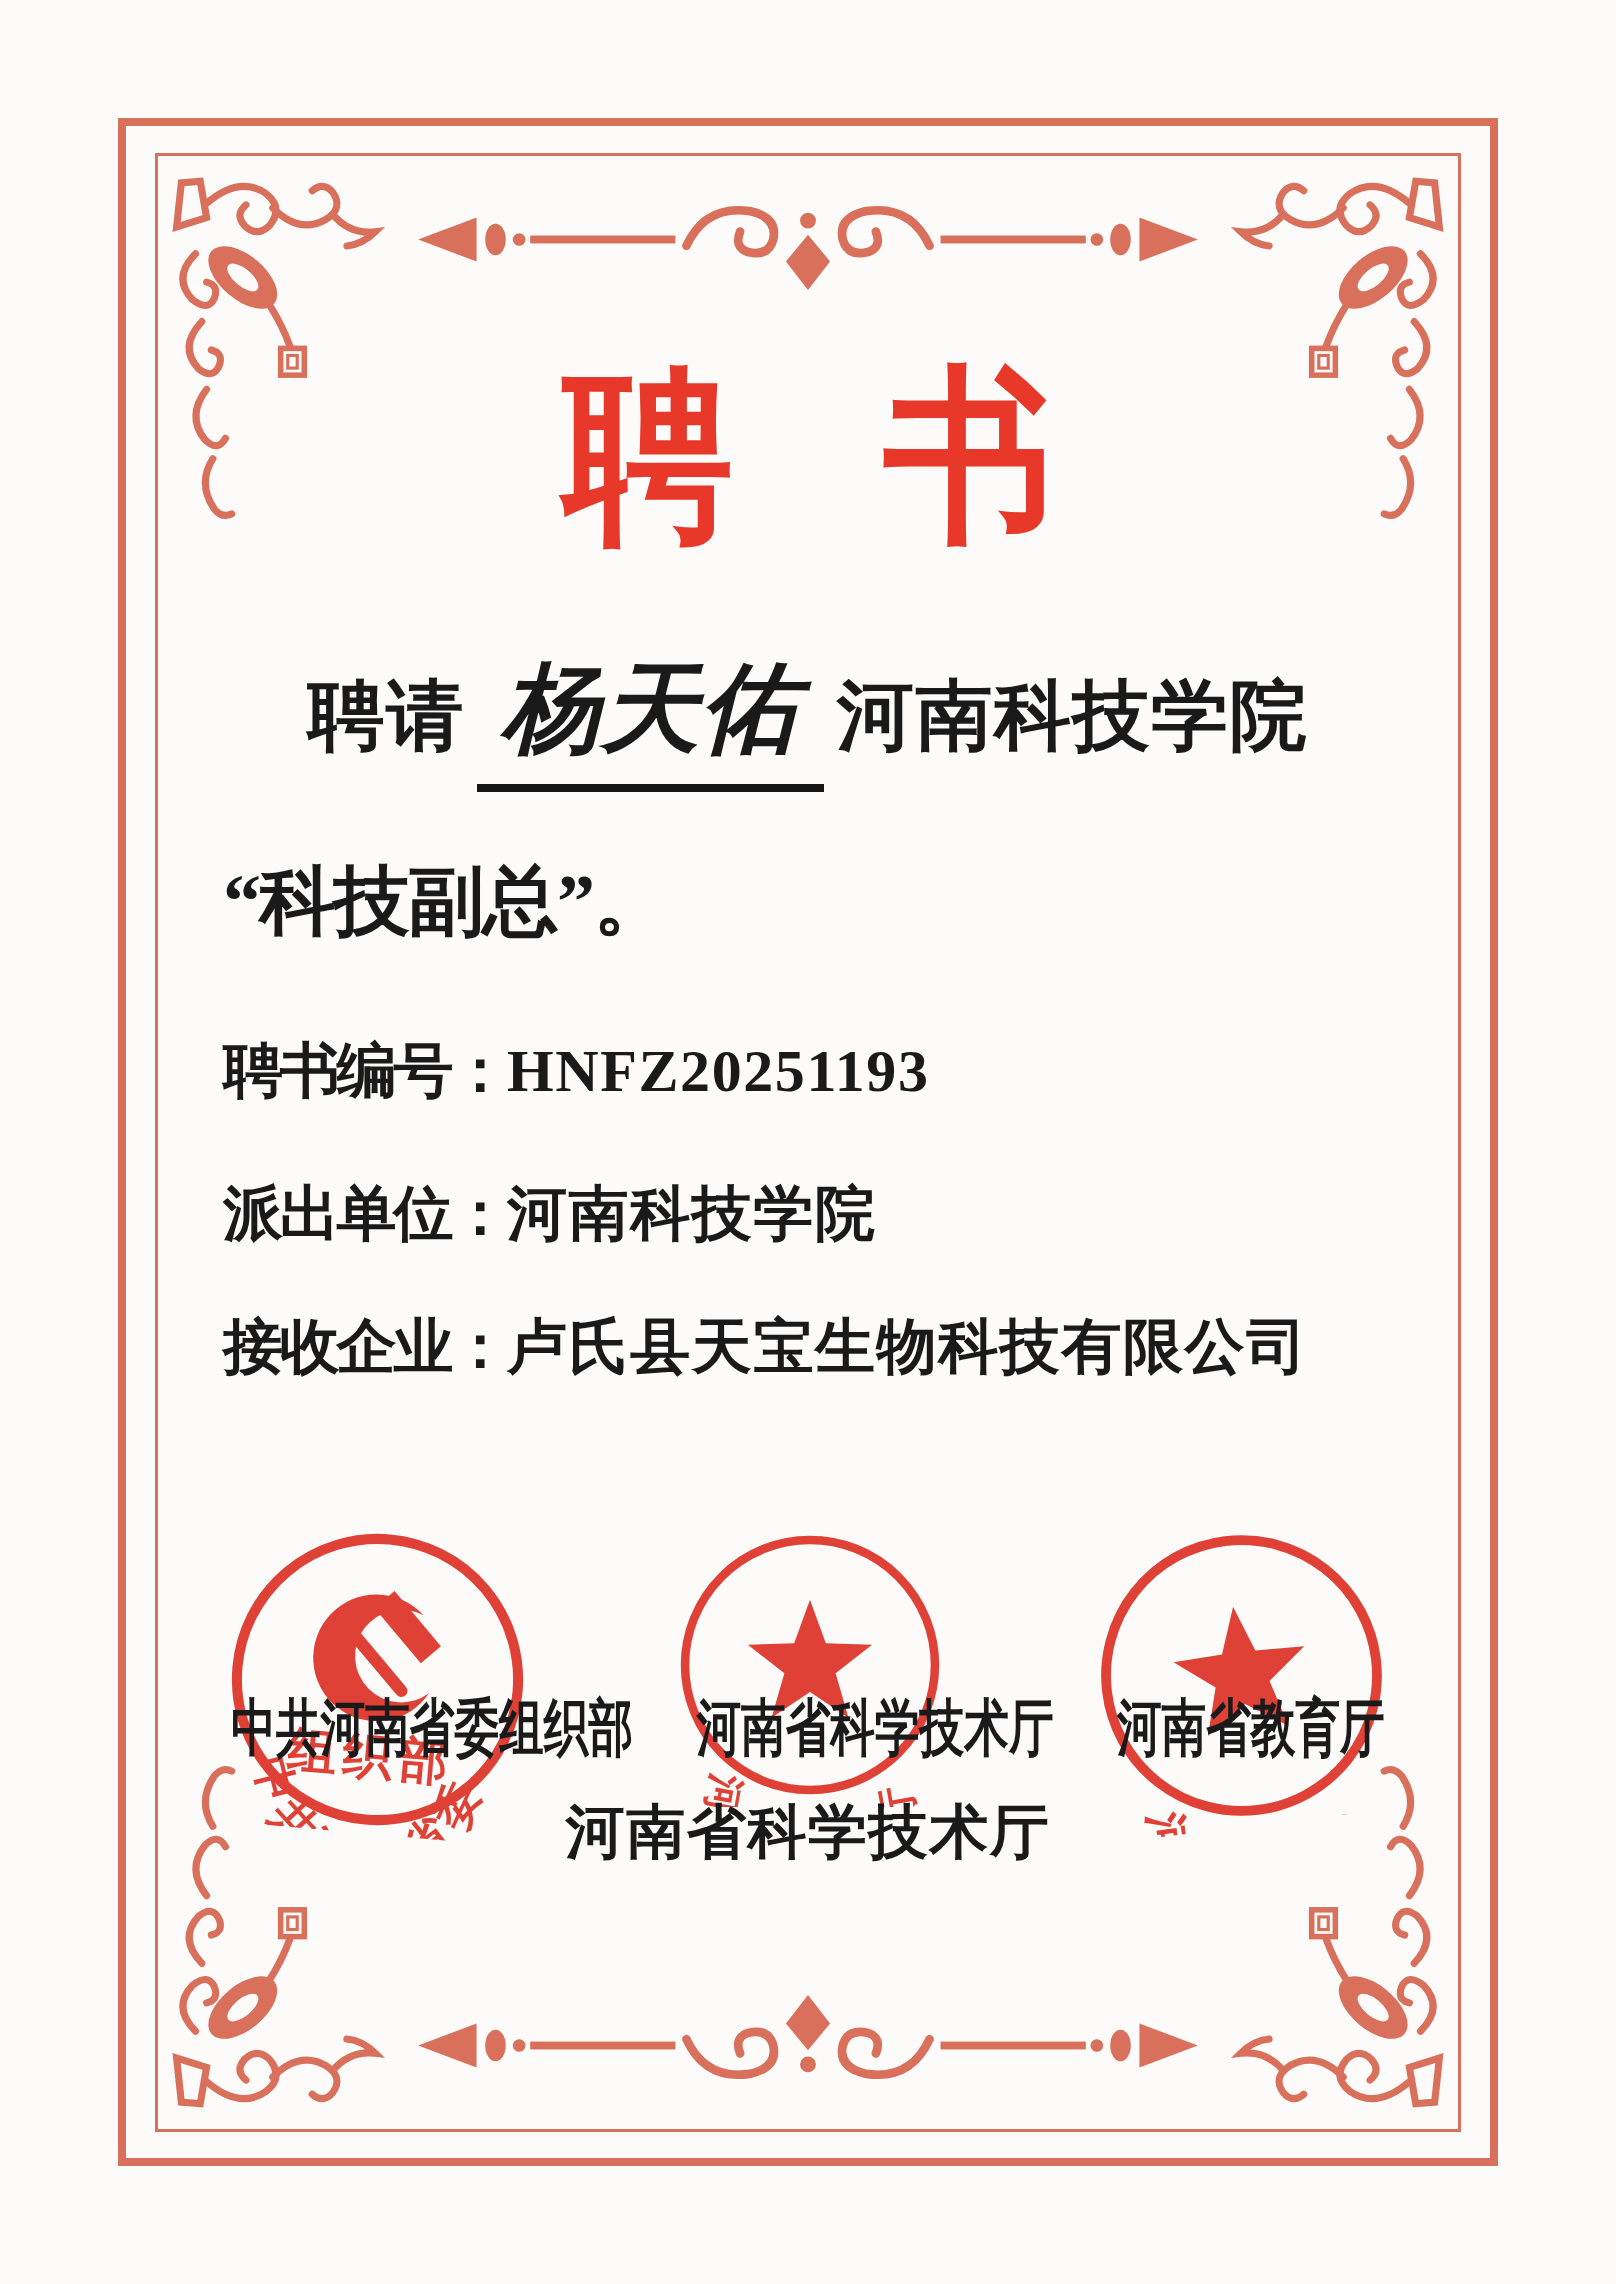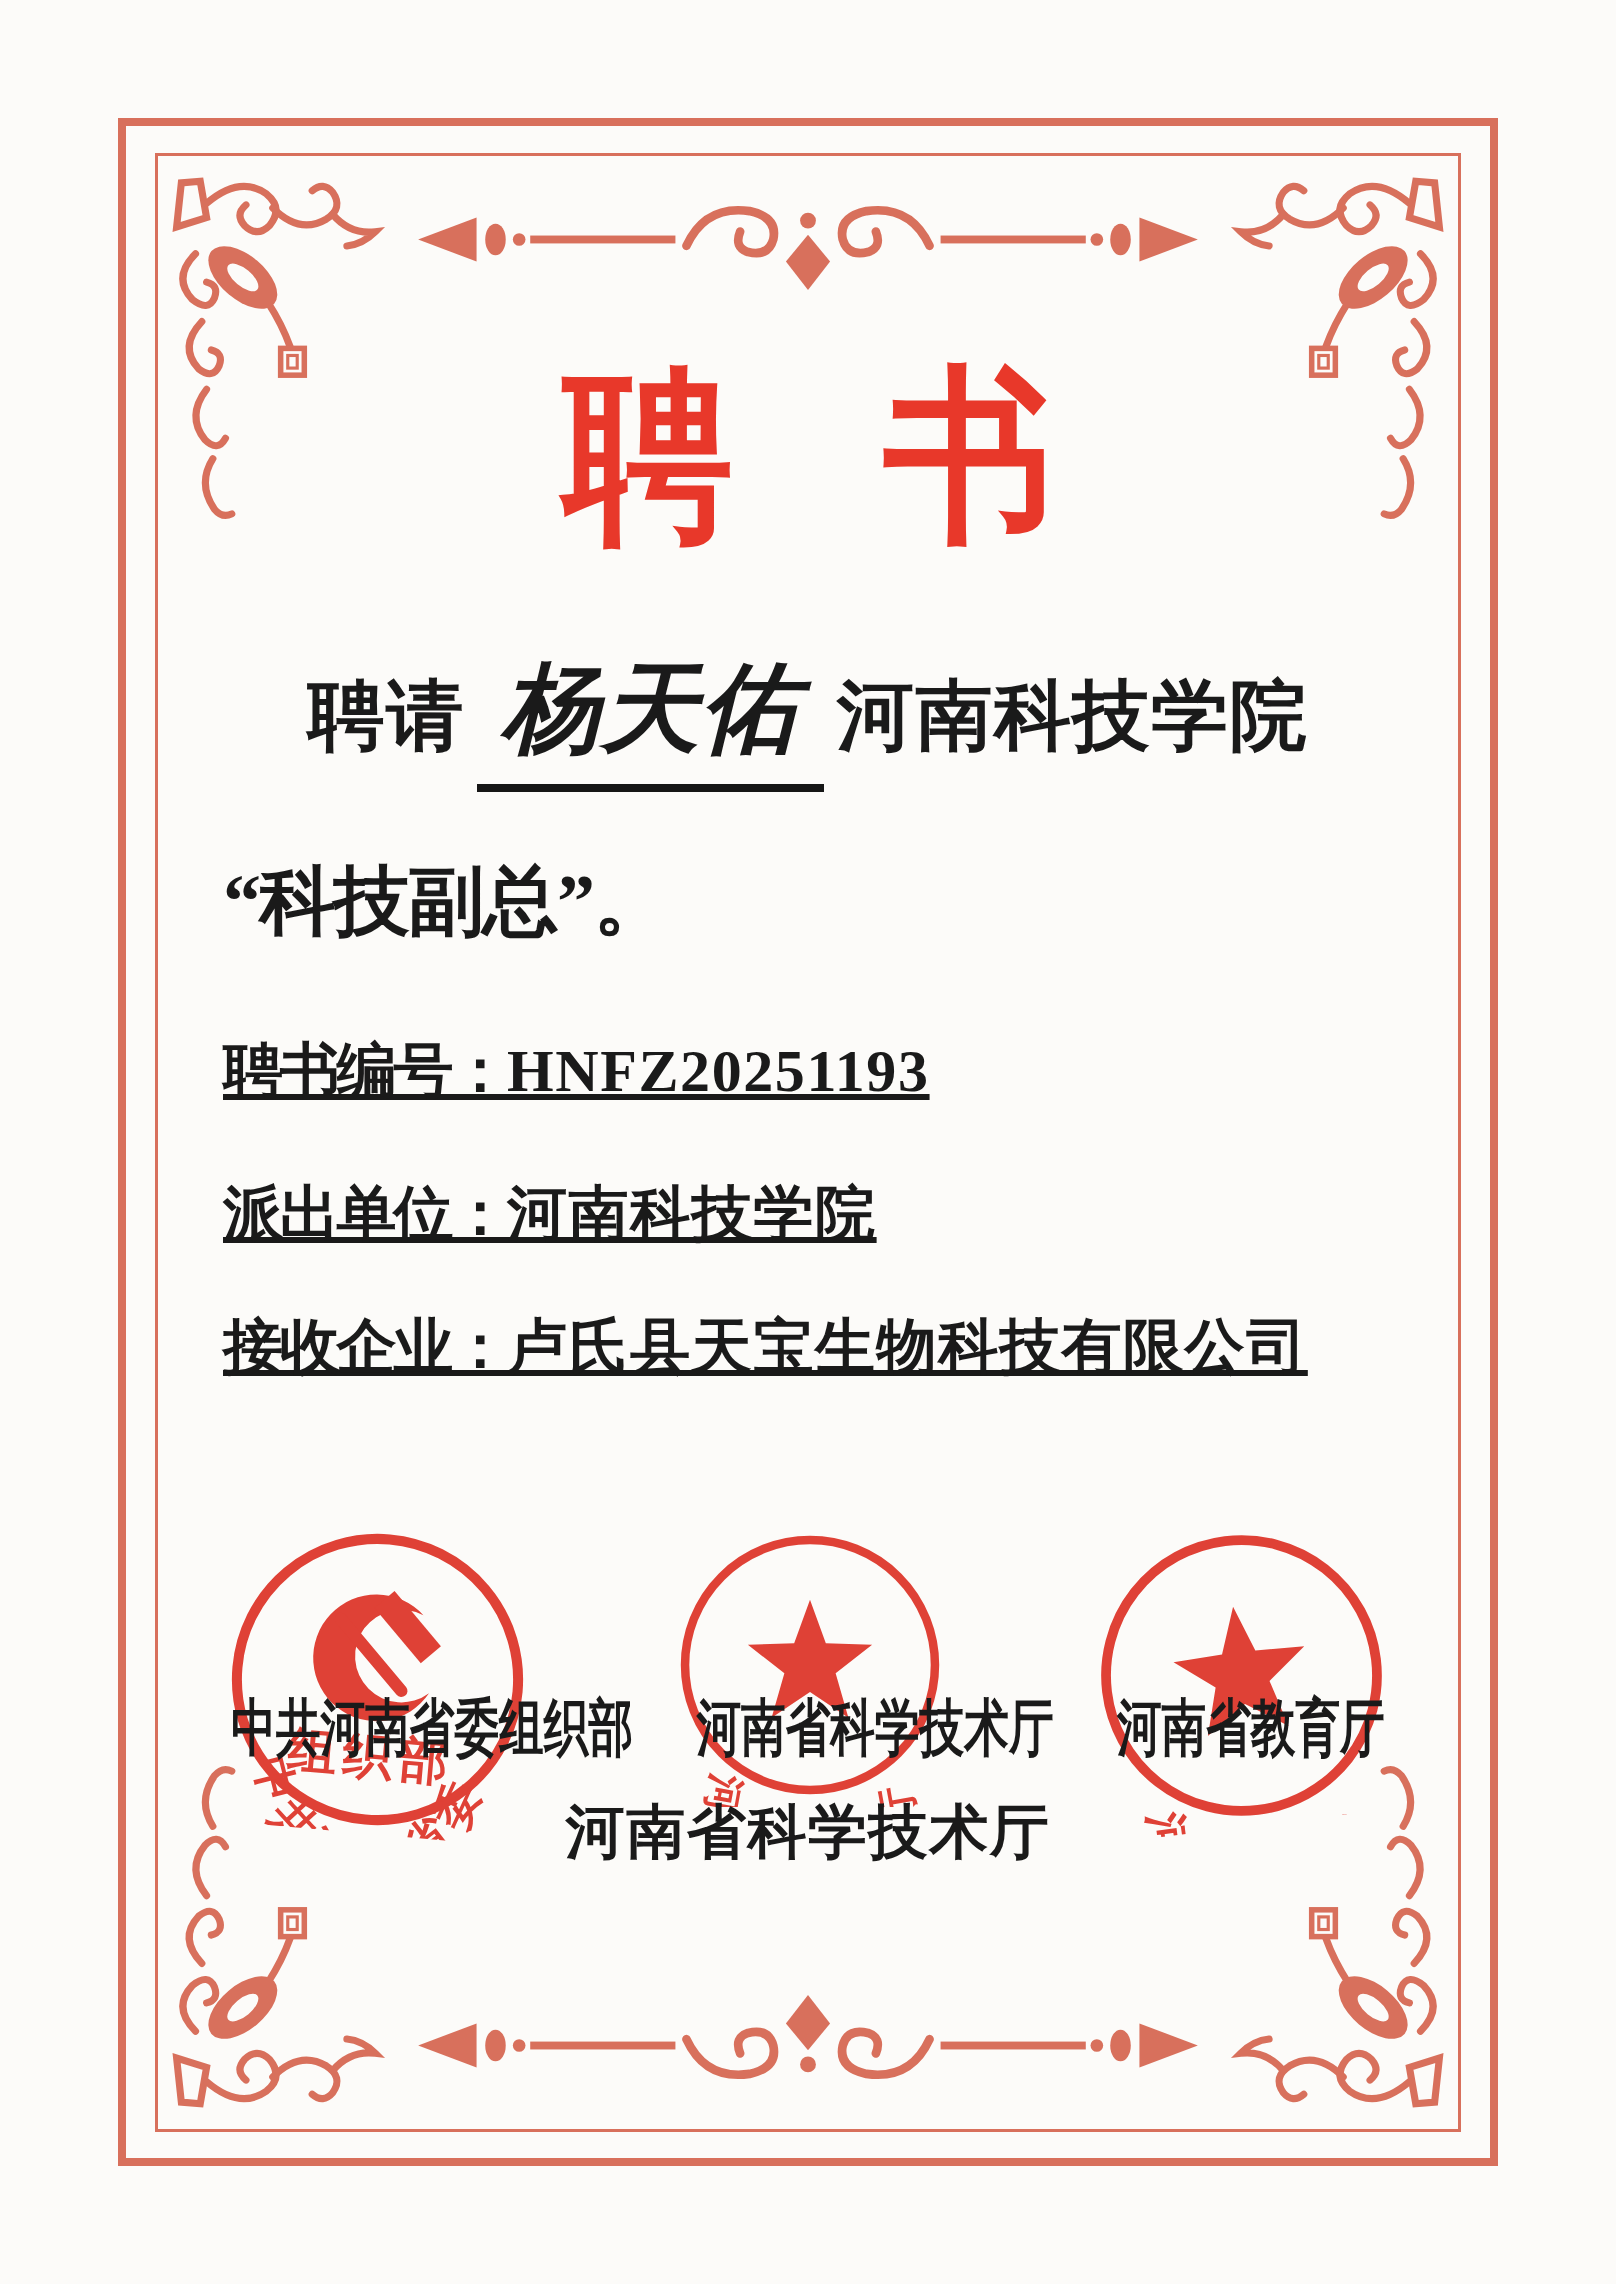--- a/index.html
+++ b/index.html
@@ -51,21 +51,21 @@
     border-bottom:8.7px solid #161616;
     font-size:98px;line-height:1;font-style:italic;font-weight:700;
   }
   .line2{
     position:absolute;top:851px;left:223px;
     font-size:76px;font-weight:700;letter-spacing:-1.6px;white-space:nowrap;
   }
   
   .field{
     position:absolute;left:223px;
-    font-size:60px;font-weight:700;letter-spacing:-3.2px;white-space:nowrap;text-decoration:underline;
+    font-size:60px;font-weight:700;letter-spacing:-3.2px;white-space:nowrap;
   }
   .field .value{letter-spacing:1.6px;}
   .field.f0{top:1031px;}
   .field.f1{top:1174px;}
   .field.f2{top:1307px;}
   
   .seal{position:absolute;opacity:0.92;mix-blend-mode:multiply;}
   .seal svg{width:100%;height:100%;}
   .seal.s0{left:223px;top:1525px;width:309px;height:309px;transform:rotate(5deg);}
   .seal.s1{left:668px;top:1523px;width:284px;height:284px;}

